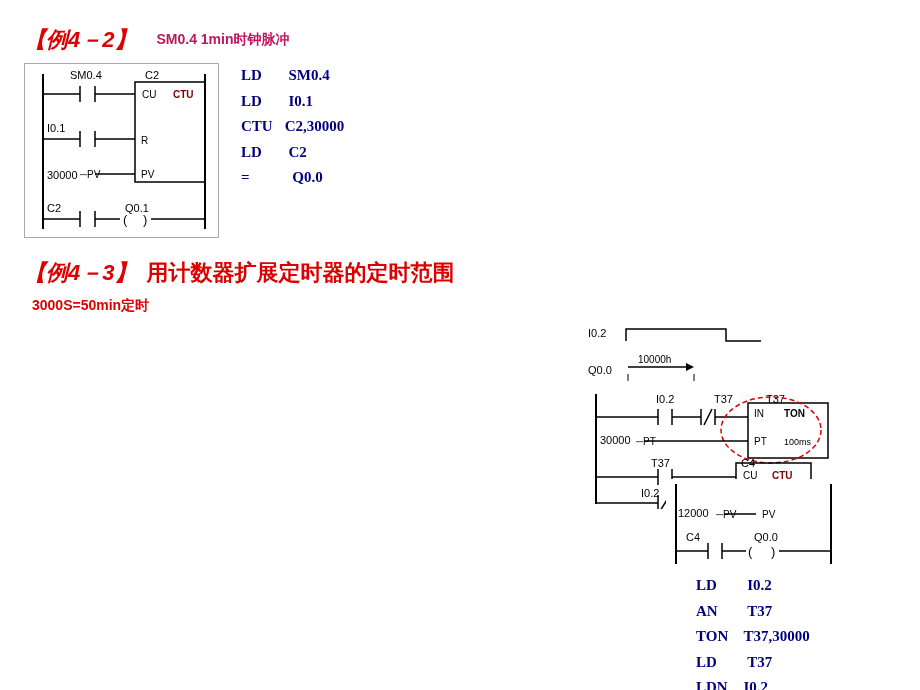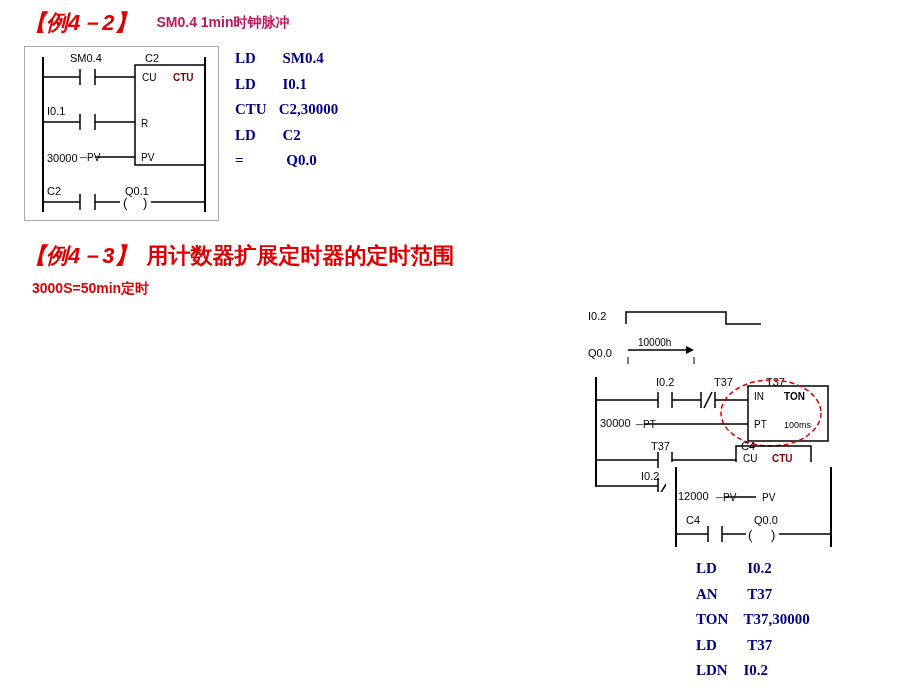--- a/index.html
+++ b/index.html
@@ -8,21 +8,21 @@
       height: 690px;
       background: #fff;
       font-family: 'SimHei', 'Microsoft YaHei', Arial, sans-serif;
       overflow: hidden;
       position: relative;
     }
 
     .page {
       width: 920px;
       height: 690px;
-      padding: 8px 24px;
+      padding: 25px 24px;
       position: relative;
     }
 
     
     .section-header {
       display: flex;
       align-items: center;
       gap: 10px;
       margin-bottom: 8px;
     }
@@ -50,21 +50,21 @@
     .subtitle-red {
       color: #d00;
       font-size: 14px;
       font-weight: bold;
     }
 
     
     .section1 {
       display: flex;
       align-items: flex-start;
-      gap: 16px;
+      gap: 22px;
       margin-bottom: 20px;
     }
 
     
     .section2 {
       display: flex;
       align-items: flex-end;
       gap: 4px;
       margin-top: 4px;
       flex-direction: column;

